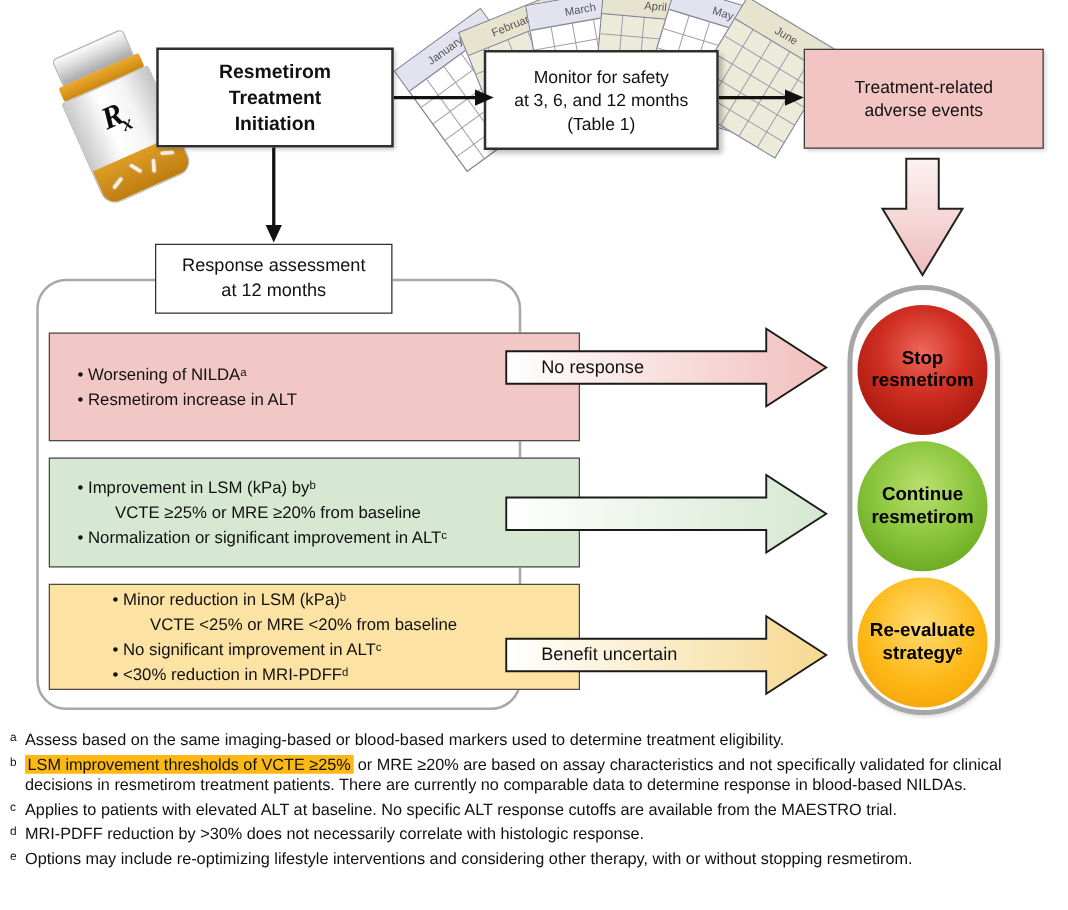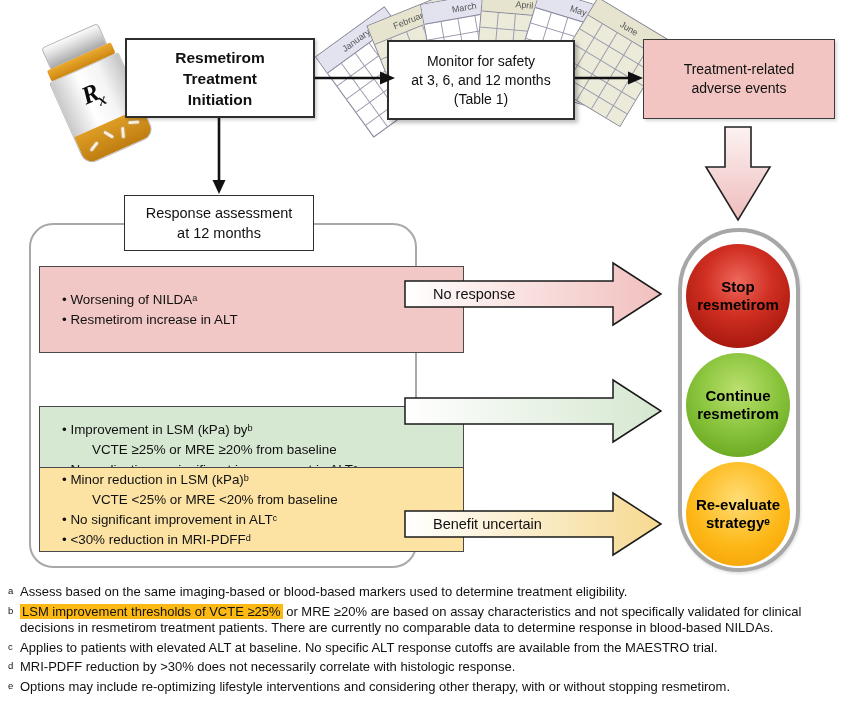--- a/index.html
+++ b/index.html
@@ -47,22 +47,22 @@
   .container-round { position:absolute; left:29px; top:223px; width:388px; height:345px;
     border:2.5px solid #a8a8a8; border-radius:24px; background:#fff; z-index:1; }
   .box-response { left:124px; top:195px; width:190px; height:56px; font-size:14.5px; line-height:20px; z-index:3;
     border-width:1.5px;text-align:center; }
 
   .crit { position:absolute; left:39px; width:425px; z-index:2; border:1.3px solid #4a4a4a;
     display:flex; flex-direction:column; justify-content:center; font-size:13.4px; line-height:20px; }
   .crit .line { padding-left:22px; }
   .crit .line.sub { padding-left:52px; }
   .crit-pink   { top:266px; height:87px; background:#f2c8c6; }
-  .crit-green  { top:366px; height:88px; background:#d7e8d2;margin-top:40px; }
-  .crit-yellow { top:467px; height:85px; background:#fce3a4; }
+  .crit-green  { top:366px; height:88px; background:#d7e8d2; }
+  .crit-yellow { top:467px; height:85px; background:#fce3a4;padding-left:28px; }
 
   
   .arrowlabel { position:absolute; left:405px; width:205px; height:26px; line-height:26px;
     padding-left:28px; font-size:14.5px; z-index:6; }
   .lbl-no   { top:281px; }
   .lbl-ben  { top:398px; }
   .lbl-unc  { top:511px; }
 
   
   .traffic { position:absolute; left:678px; top:228px; width:122px; height:344px; background:#fff;

